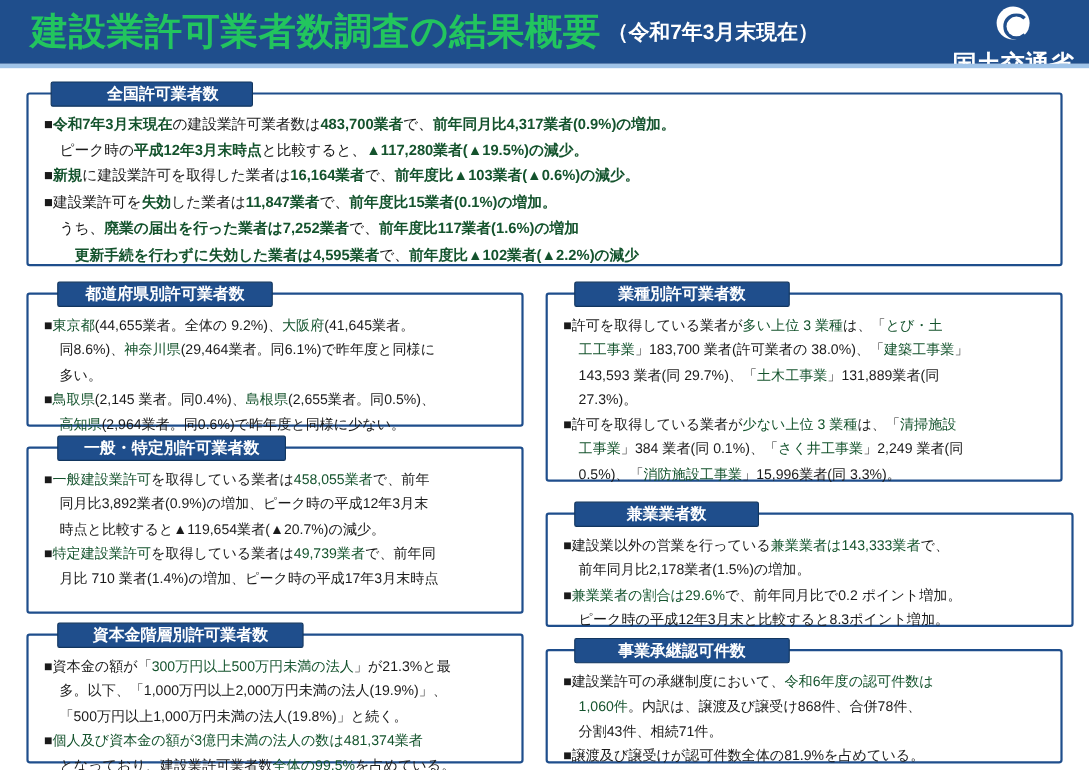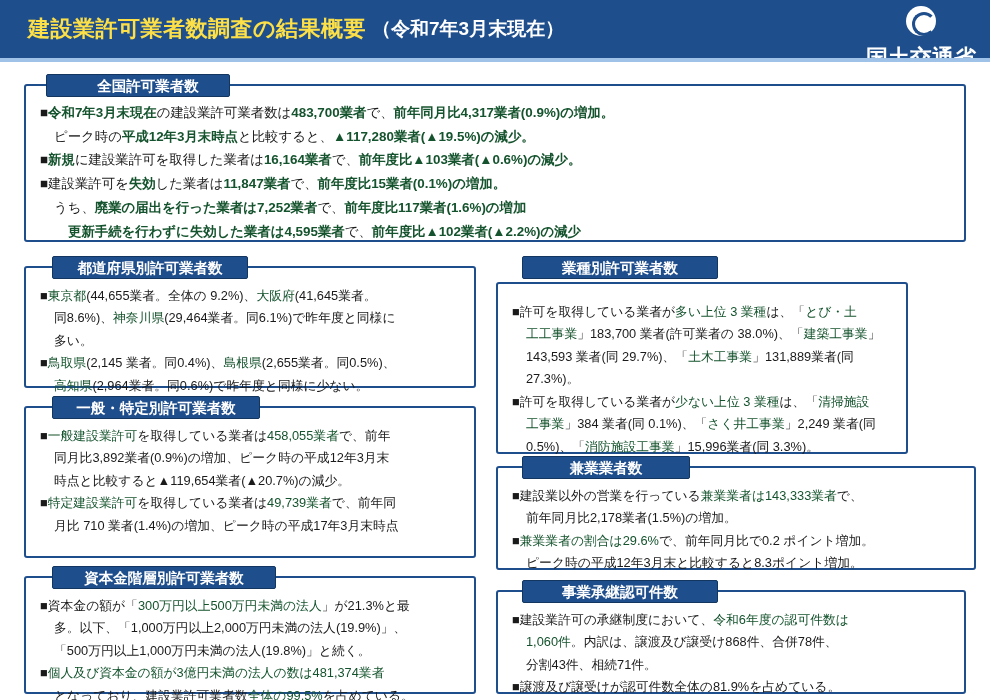--- a/index.html
+++ b/index.html
@@ -19,22 +19,22 @@
   
   .header {
     position: absolute;
     left: 0; top: 0;
     width: 990px; height: 58px;
     background: #1f4e8c;
     display: flex;
     align-items: center;
   }
   .header-title {
-    color: #fde047;
-    font-size: 22px;
+    color: #22c55e;
+    font-size: 34px;
     font-weight: bold;
     letter-spacing: 0.5px;
     margin-left: 28px;
     white-space: nowrap;
   }
   .header-sub {
     color: #ffffff;
     font-size: 19px;
     font-weight: bold;
     margin-left: 6px;
@@ -131,21 +131,21 @@
 
   #p-pref         { left: 24px;  top: 266px; width: 452px; height: 122px; }
   #t-pref         { left: 52px;  top: 256px; width: 196px; }
 
   #p-general      { left: 24px;  top: 406px; width: 452px; height: 152px; }
   #t-general      { left: 52px;  top: 396px; width: 208px; }
 
   #p-capital      { left: 24px;  top: 576px; width: 452px; height: 118px; }
   #t-capital      { left: 52px;  top: 566px; width: 224px; }
 
-  #p-type         { left: 496px; top: 282px; width: 412px; height: 172px; }
+  #p-type         { left: 496px; top: 266px; width: 470px; height: 172px; }
   #t-type         { left: 522px; top: 256px; width: 196px; }
 
   #p-side         { left: 496px; top: 466px; width: 480px; height: 104px; }
   #t-side         { left: 522px; top: 456px; width: 168px; }
 
   #p-succession   { left: 496px; top: 590px; width: 470px; height: 104px; }
   #t-succession   { left: 522px; top: 580px; width: 196px; }
 </style>
 </head>
 <body>

